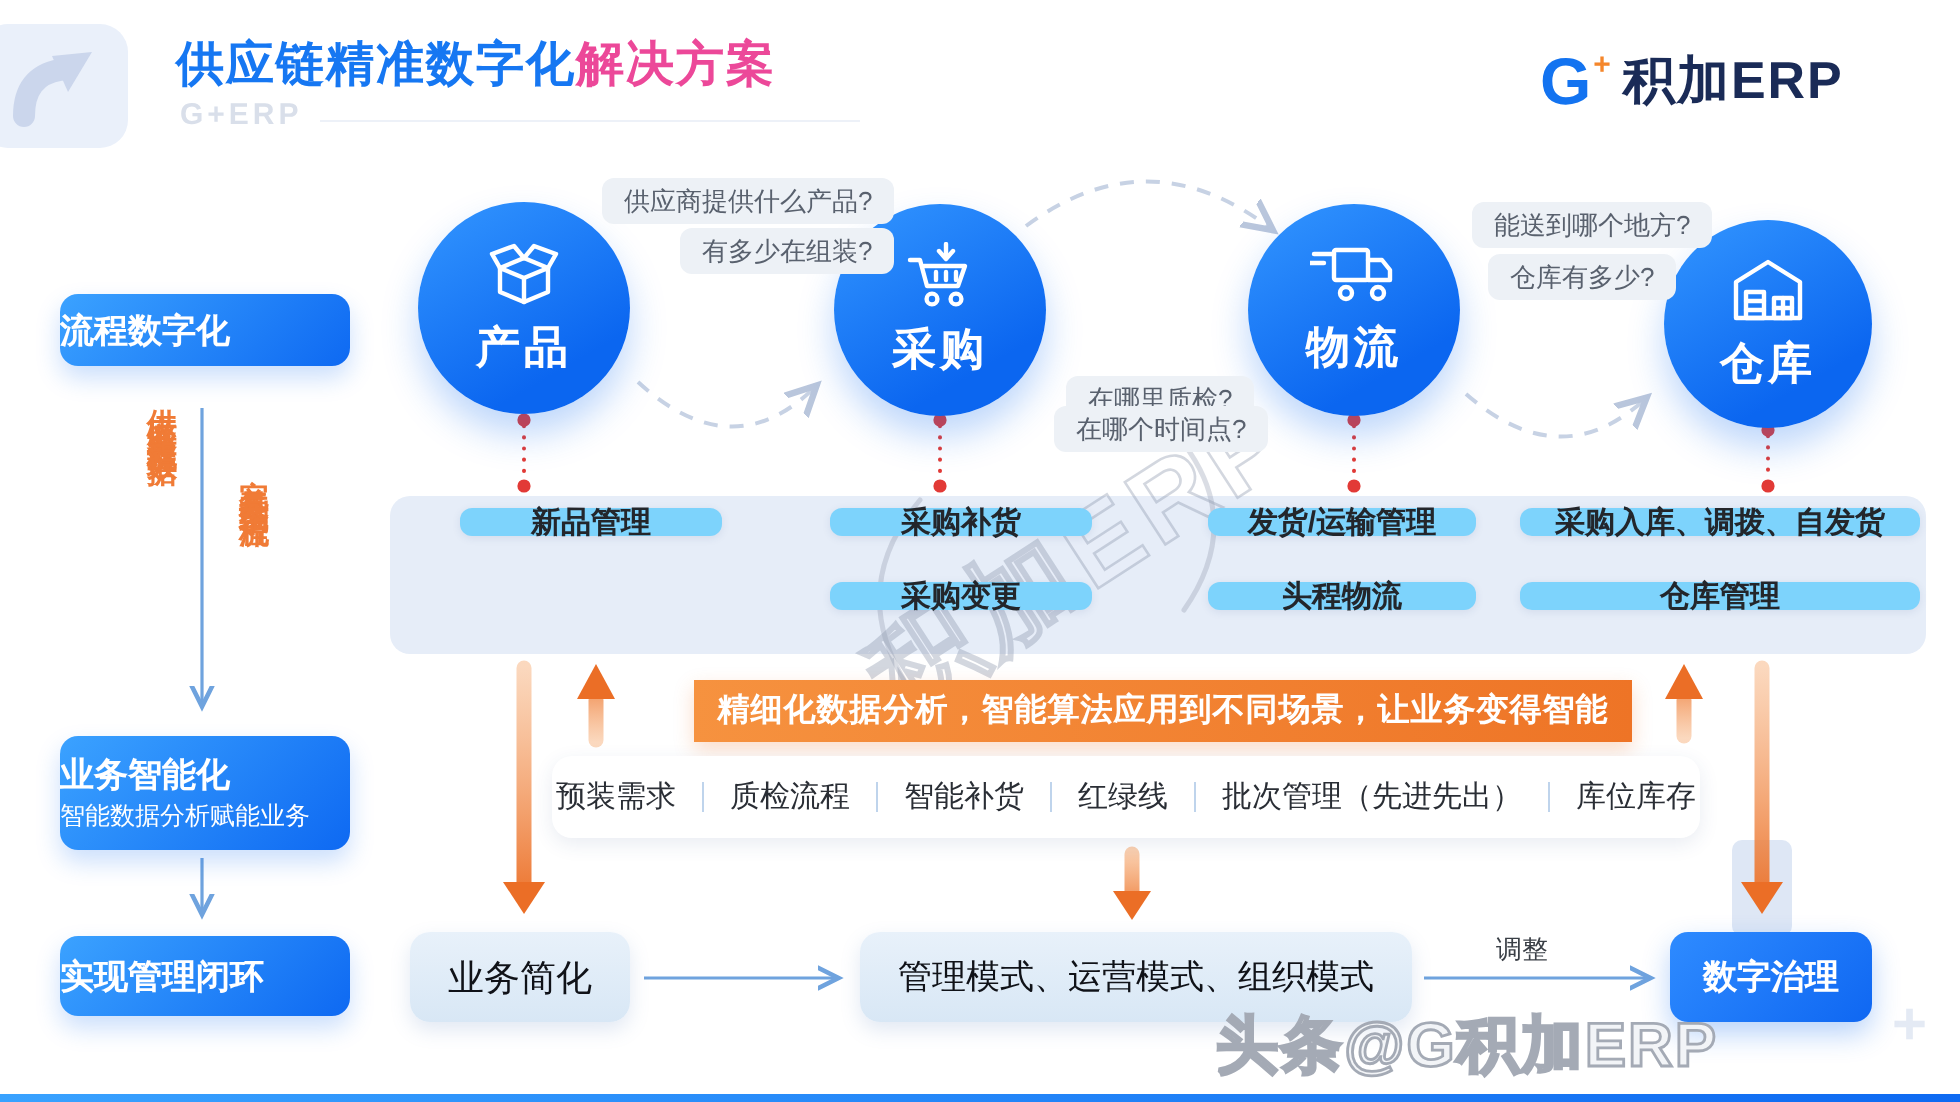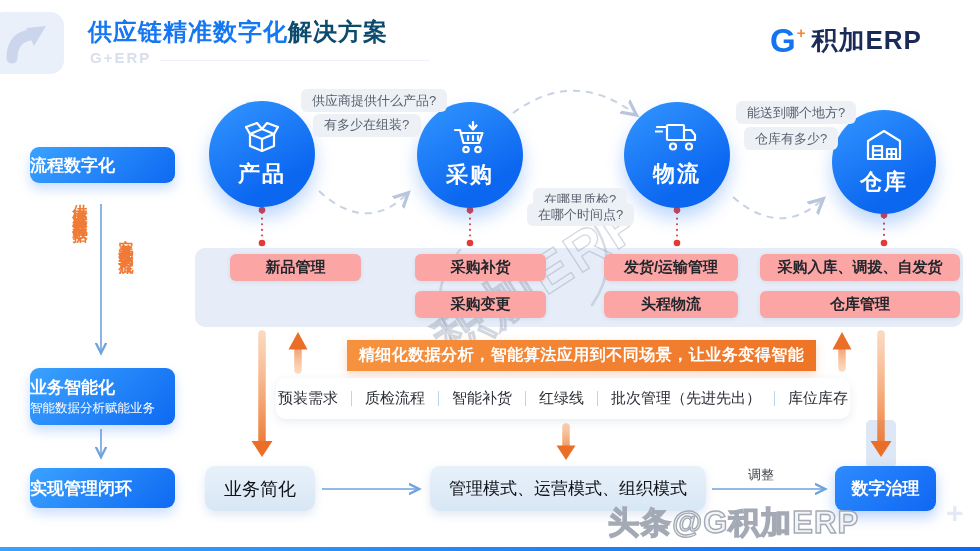--- a/index.html
+++ b/index.html
@@ -3,21 +3,21 @@
 <meta charset="utf-8">
 <style>
   html,body{margin:0;padding:0;background:#fff;}
   .stage{position:relative;width:980px;height:551px;background:#ffffff;overflow:hidden;
          font-family:"Liberation Sans","DejaVu Sans",sans-serif;}
   
   .logo-mark{position:absolute;left:-10px;top:12px;width:74px;height:62px;border-radius:14px;
              background:#EAF0FA;z-index:1;}
   .title{position:absolute;left:88px;top:16px;font-size:24px;font-weight:800;letter-spacing:1px;z-index:2;white-space:nowrap;}
   .title .hl{color:#1677F2;}
-  .title .rest{color:#0c4a6e;}
+  .title .rest{color:#ec4899;}
   .subtitle{position:absolute;left:90px;top:49px;font-size:15px;font-weight:700;color:#D9DFEA;letter-spacing:2px;z-index:2;}
   .title-line{position:absolute;left:160px;top:60px;width:270px;height:1px;background:#EDF1F8;z-index:1;}
   .brand{position:absolute;left:770px;top:24px;display:flex;align-items:flex-start;z-index:2;}
   .brand .g{font-size:33px;line-height:33px;font-weight:800;color:#1373F0;}
   .brand .plus{font-size:15px;line-height:15px;font-weight:800;color:#F5862B;margin:1px 6px 0 1px;}
   .brand .name{font-size:26px;line-height:33px;font-weight:800;color:#1A2B57;letter-spacing:1px;}
   
   .sbox{position:absolute;left:30px;width:145px;border-radius:9px;color:#fff;
         background:linear-gradient(135deg,#3BA2FF 0%,#0E69F2 100%);z-index:4;
         box-shadow:0 6px 12px rgba(20,110,240,.22);display:flex;flex-direction:column;justify-content:center;}
@@ -27,23 +27,23 @@
   .circle{position:absolute;border-radius:50%;z-index:4;display:flex;flex-direction:column;
           align-items:center;justify-content:center;gap:5px;
           background:linear-gradient(150deg,#3396FF 0%,#0B66F0 75%);
           box-shadow:0 10px 18px rgba(20,110,240,.28);}
   .circle .lbl{color:#fff;font-size:22px;font-weight:600;letter-spacing:2px;}
   .pill{position:absolute;background:#EDF1F6;color:#59616E;font-size:13px;line-height:13px;
         padding:5px 11px;border-radius:6px;z-index:6;white-space:nowrap;}
   
   .band{position:absolute;left:195px;top:248px;width:768px;height:79px;border-radius:10px;
         background:#E6EDF8;z-index:1;}
-  .wbox{position:absolute;background:#fca5a5;border-radius:6px;font-size:15px;font-weight:600;color:#23262B;
+  .wbox{position:absolute;background:#7dd3fc;border-radius:6px;font-size:15px;font-weight:600;color:#23262B;
         display:flex;align-items:center;justify-content:center;z-index:5;white-space:nowrap;
-        box-shadow:0 1px 4px rgba(40,70,130,.10);height:27px;}
+        box-shadow:0 1px 4px rgba(40,70,130,.10);height:14px;}
   
   .banner{position:absolute;left:347px;top:340px;width:469px;height:31px;border-radius:0;z-index:5;
           background:linear-gradient(90deg,#F6923F 0%,#EE7426 100%);color:#fff;font-size:16px;
           font-weight:600;display:flex;align-items:center;justify-content:center;letter-spacing:.5px;
           box-shadow:0 4px 10px rgba(238,116,38,.25);white-space:nowrap;}
   .caprow{position:absolute;left:276px;top:378px;width:574px;height:41px;border-radius:10px;background:#fff;
           z-index:5;display:flex;align-items:center;justify-content:center;gap:13px;
           box-shadow:0 3px 10px rgba(40,70,130,.10);white-space:nowrap;}
   .caprow .cap{font-size:15px;font-weight:500;color:#2A2E35;font-family:Liberation Serif, serif;}
   .caprow .sep{width:1px;height:15px;background:#BFD4EC;}
@@ -152,21 +152,21 @@
           <path d="M9 27 L18 27"></path>
         <rect x="23" y="21" width="9" height="10"></rect>
         <path d="M27.5 21 L27.5 31"></path>
           <path d="M23 26 L32 26"></path>
       </g>
     </svg>
     <span class="lbl">仓库</span>
   </div>
 
   <div class="pill" style="left:301px;top:89px;">供应商提供什么产品?</div>
-  <div class="pill" style="left:313px;top:114px;font-family:Liberation Mono, monospace;">有多少在组装?</div>
+  <div class="pill" style="left:340px;top:114px;">有多少在组装?</div>
   <div class="pill" style="left:533px;top:178px;margin-top:10px;">在哪里质检?</div>
   <div class="pill" style="left:527px;top:203px;">在哪个时间点?</div>
   <div class="pill" style="left:736px;top:101px;">能送到哪个地方?</div>
   <div class="pill" style="left:744px;top:127px;">仓库有多少?</div>
 
   <div class="band"></div>
   <div class="wbox" style="left:230px;top:254px;width:131px;">新品管理</div>
   <div class="wbox" style="left:415px;top:254px;width:131px;">采购补货</div>
   <div class="wbox" style="left:415px;top:291px;width:131px;">采购变更</div>
   <div class="wbox" style="left:604px;top:254px;width:134px;">发货/运输管理</div>

